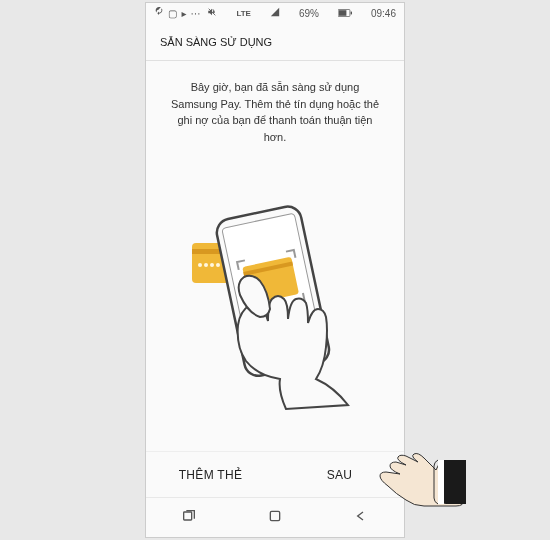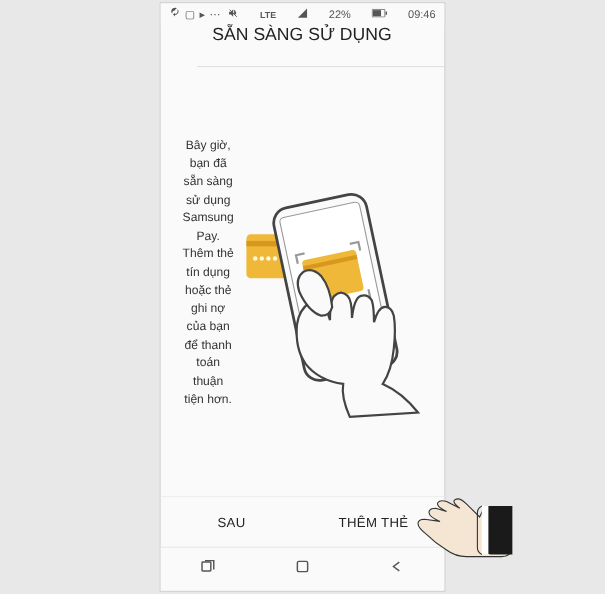--- a/index.html
+++ b/index.html
@@ -30,32 +30,32 @@
       padding: 0 8px;
       font-size: 10px;
       color: #555;
     }
     .status-left { display: flex; gap: 4px; align-items: center; }
     .status-right { display: flex; gap: 19px; align-items: center; }
     .header {
       height: 38px;
       border-bottom: 1px solid #e0e0e0;
       display: flex;
+      align-items: center;
       padding: 0 14px;
-      font-size: 16px;
+      font-size: 11px;
       font-weight: 500;
       color: #222;
-      margin-left: 33px;
     }
     .content {
       height: 410px;
       padding: 18px 20px;
       text-align: center;
       display: flex;
-      flex-direction: row;
+      flex-direction: column;
       align-items: center;
     }
     .body-text {
       font-size: 11px;
       line-height: 1.5;
       color: #333;
       margin-bottom: 36px;
     }
     .illustration {
       width: 190px;
@@ -126,21 +126,21 @@
             <path d="M16.5 12c0-1.8-1-3.3-2.5-4v8c1.5-.7 2.5-2.2 2.5-4zM3 9v6h4l5 5V4L7 9H3zm13.5 3c0 .6-.1 1.1-.3 1.7l1.5 1.5c.5-1 .8-2 .8-3.2 0-3.4-2.2-6.3-5.2-7.3v2.1c1.9.9 3.2 2.8 3.2 5.2z"></path>
             <path d="M4 4l16 16" stroke="#555" stroke-width="2"></path>
           </svg>
       </span>
       <span style="font-size:8px;font-weight:bold">LTE</span>
       <span>
         <svg width="10" height="10" viewBox="0 0 24 24" fill="#555">
             <path d="M2 22h20V2L2 22z"></path>
           </svg>
       </span>
-      <span>22%</span>
+      <span>69%</span>
       <span>
         <svg width="14" height="8" viewBox="0 0 20 10" fill="none">
             <rect x="0" y="0" width="17" height="10" stroke="#555" stroke-width="1" rx="1"></rect>
             <rect x="1" y="1" width="11" height="8" fill="#555"></rect>
             <rect x="18" y="3" width="2" height="4" fill="#555"></rect>
           </svg>
       </span>
       <span>09:46</span>
     </div>
   </div>
@@ -181,22 +181,22 @@
         <g>
           <path d="M 100 188 Q 78 185 66 170 Q 56 156 58 134 Q 60 120 70 114 Q 78 110 84 118 L 88 130 Q 88 112 92 108 Q 98 102 104 108 Q 108 112 108 128 Q 110 110 116 108 Q 122 106 126 112 Q 128 118 128 132 Q 132 118 138 118 Q 144 118 146 126 Q 148 138 146 156 Q 144 176 136 188 Q 154 196 168 214 L 106 218 Q 98 200 100 188 Z" fill="#fafafa" stroke="#444" stroke-width="2"></path>
 
           <path d="M 60 104 Q 56 92 64 86 Q 72 82 80 90 Q 88 100 90 118 Q 88 126 80 126 Q 68 122 60 104 Z" fill="#fafafa" stroke="#444" stroke-width="2"></path>
         </g>
       </svg>
     </div>
   </div>
 
   <div class="button-row">
+    <div class="btn">THÊM THẺ</div>
     <div class="btn">SAU</div>
-    <div class="btn">THÊM THẺ</div>
   </div>
 
   <div class="nav-bar">
     <span>
       <svg class="nav-icon" viewBox="0 0 24 24" fill="none" stroke="#555" stroke-width="2">
           <rect x="4" y="6" width="12" height="12" rx="1"></rect>
           <path d="M8 4 h12 v12"></path>
         </svg>
     </span>
     <span>

